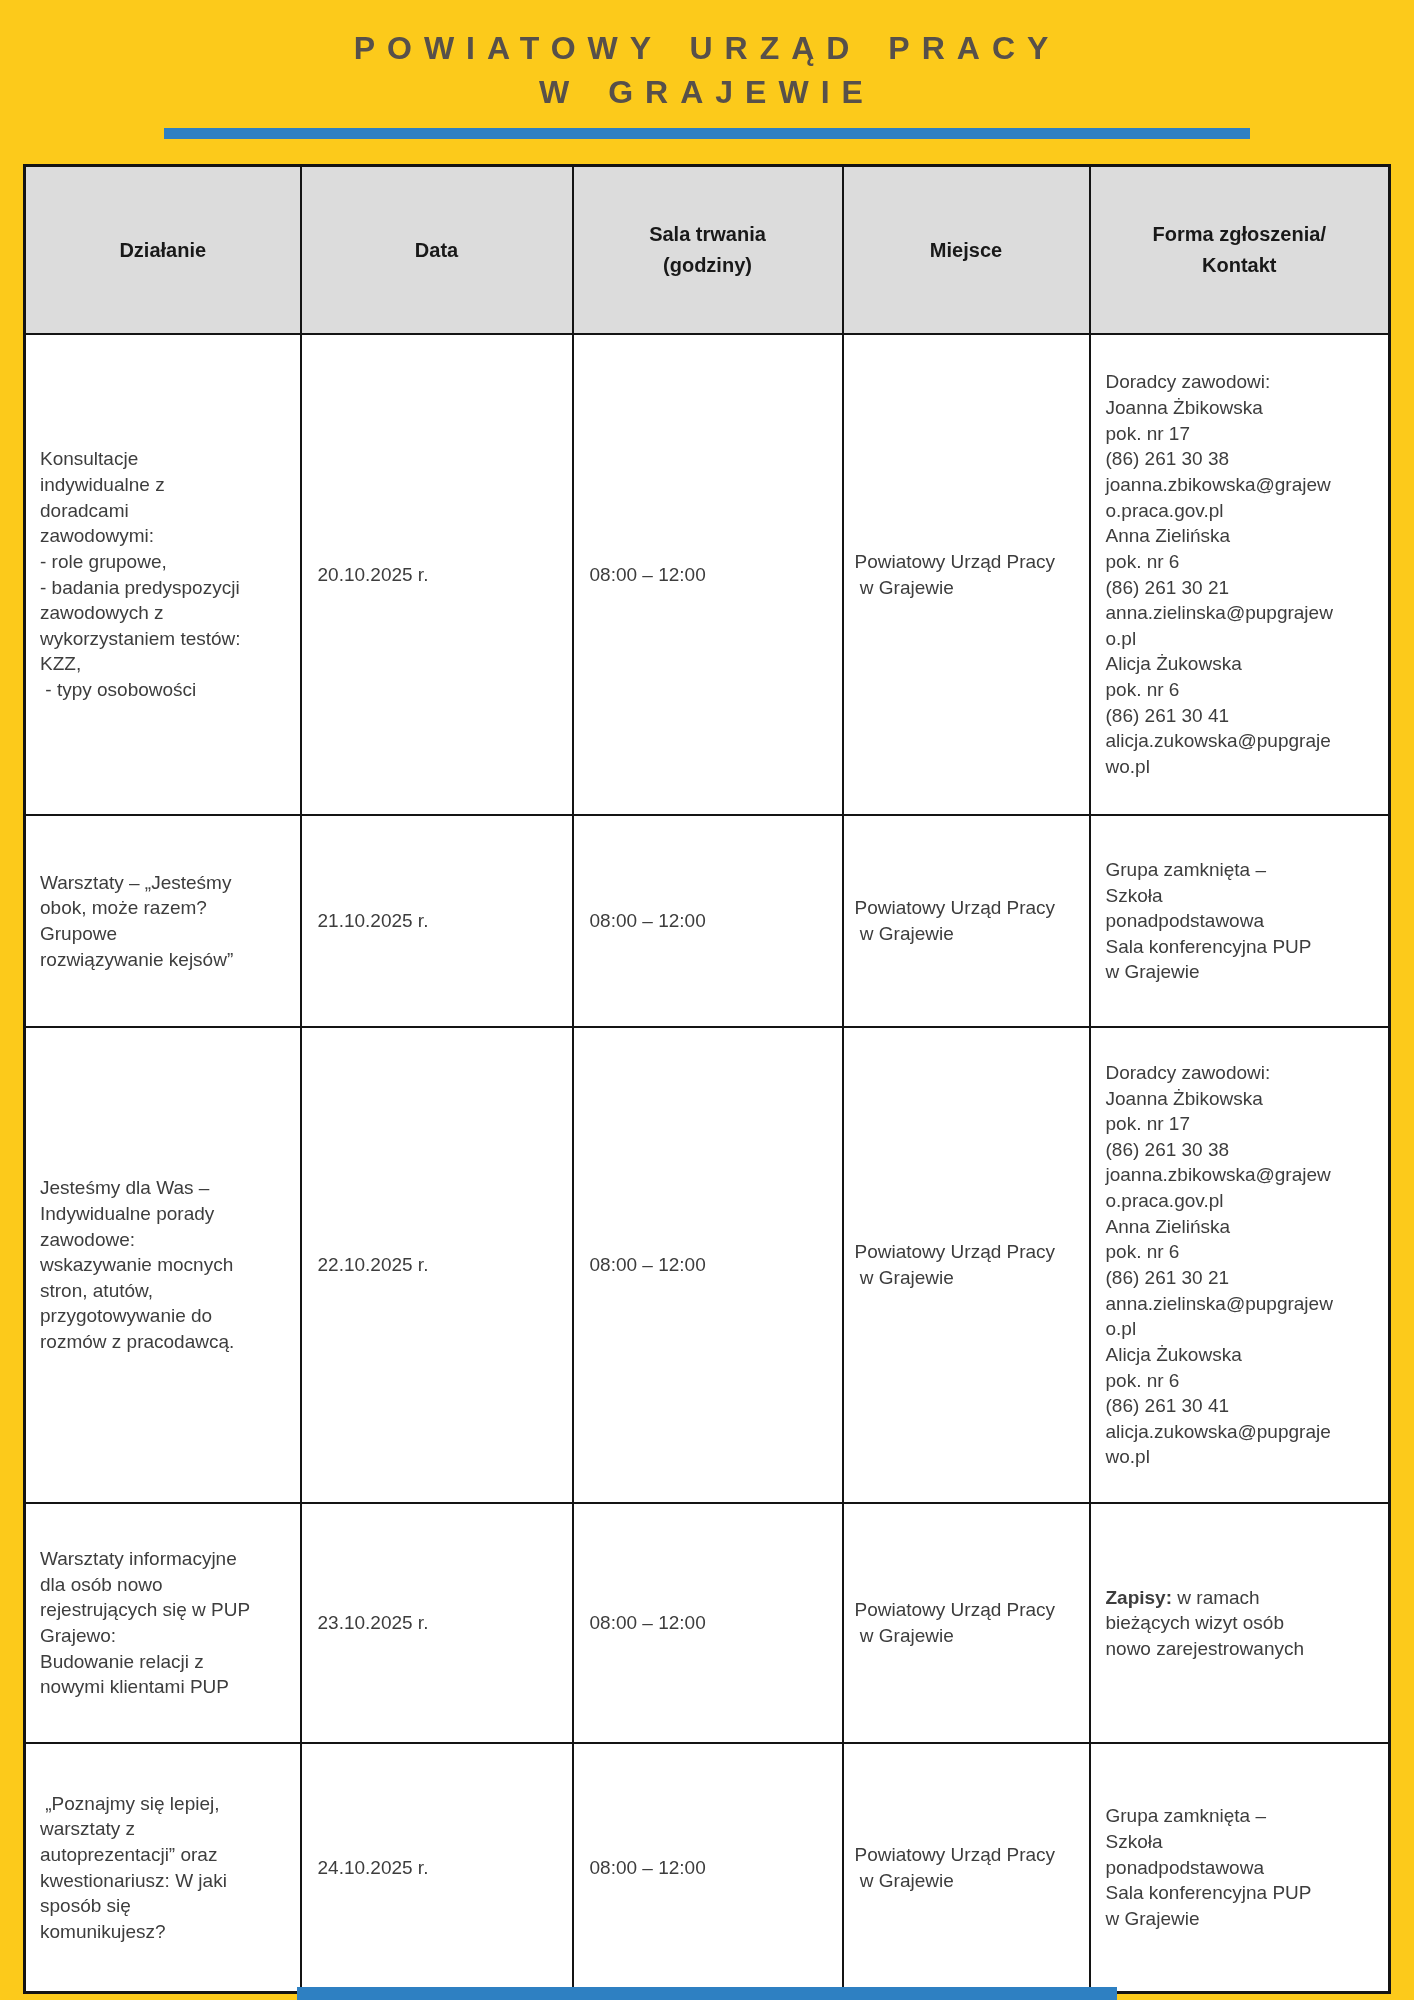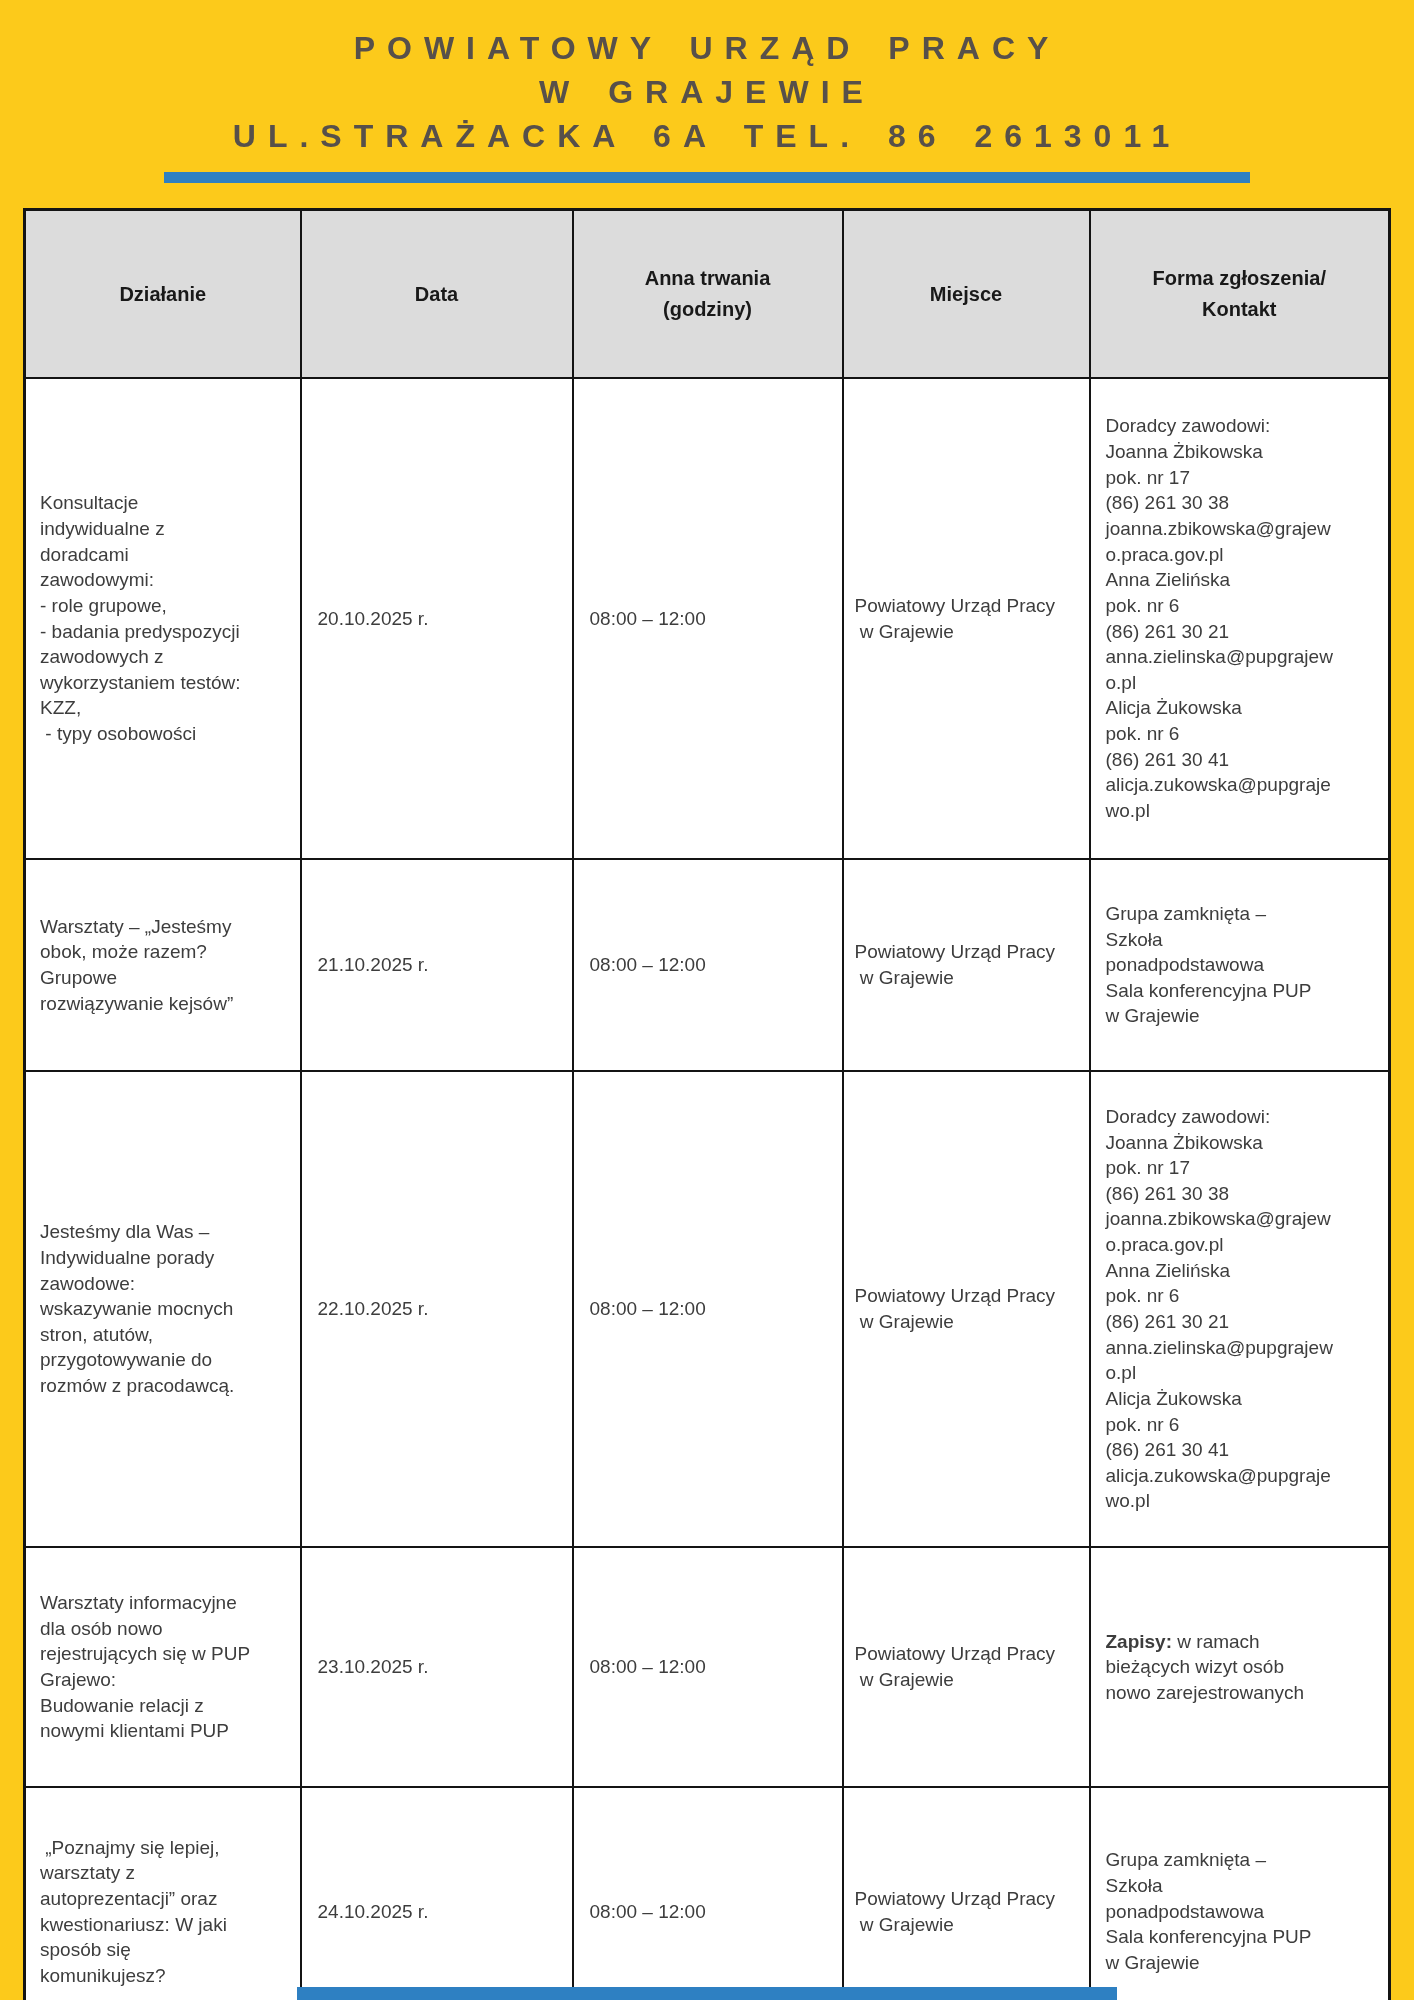--- a/index.html
+++ b/index.html
@@ -45,38 +45,37 @@
     position:absolute;bottom:0;left:50%;margin-left:-410px;
     width:820px;height:13px;background:#2e80c2;
   }
 </style>
 </head>
 <body>
 
 <header class="masthead">
   <div>POWIATOWY URZĄD PRACY</div>
   <div>W GRAJEWIE</div>
-  <div>UL.STRAŻACKA 6A TEL. 86 2613011</div>
 </header>
 
 <div class="accent-bar"></div>
 
 <table class="schedule">
   <colgroup>
     <col style="width:276px">
       <col style="width:272px">
       <col style="width:270px">
       <col style="width:247px">
       <col style="width:300px">
   </colgroup>
   <thead>
     <tr class="hr">
       <th>Działanie</th>
       <th>Data</th>
-      <th>Anna trwania
+      <th>Sala trwania
 (godziny)</th>
       <th>Miejsce</th>
       <th>Forma zgłoszenia/
 Kontakt</th>
     </tr>
   </thead>
   <tbody>
     <tr class="r1">
       <td class="c-action">Konsultacje
 indywidualne z

